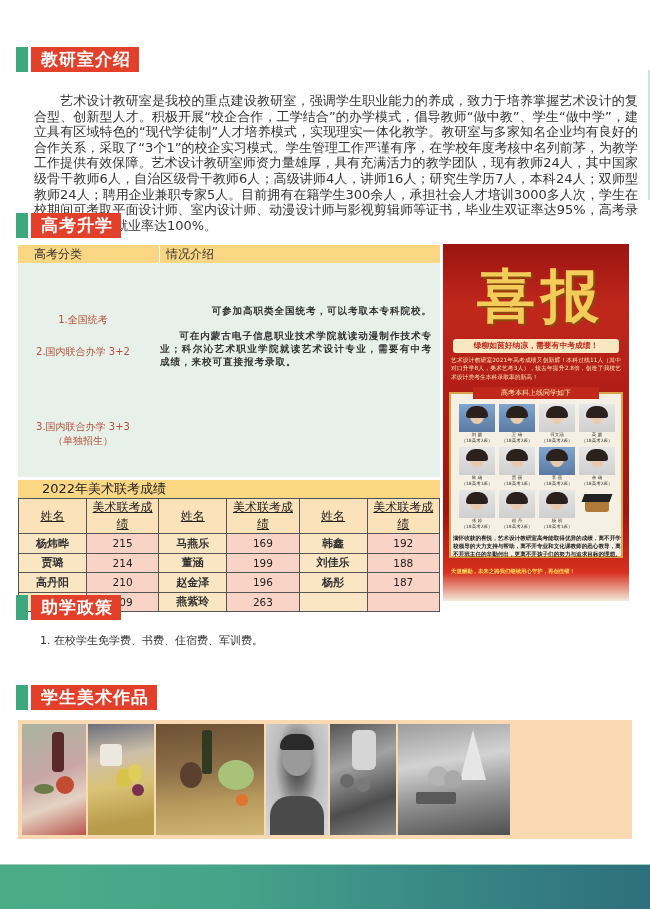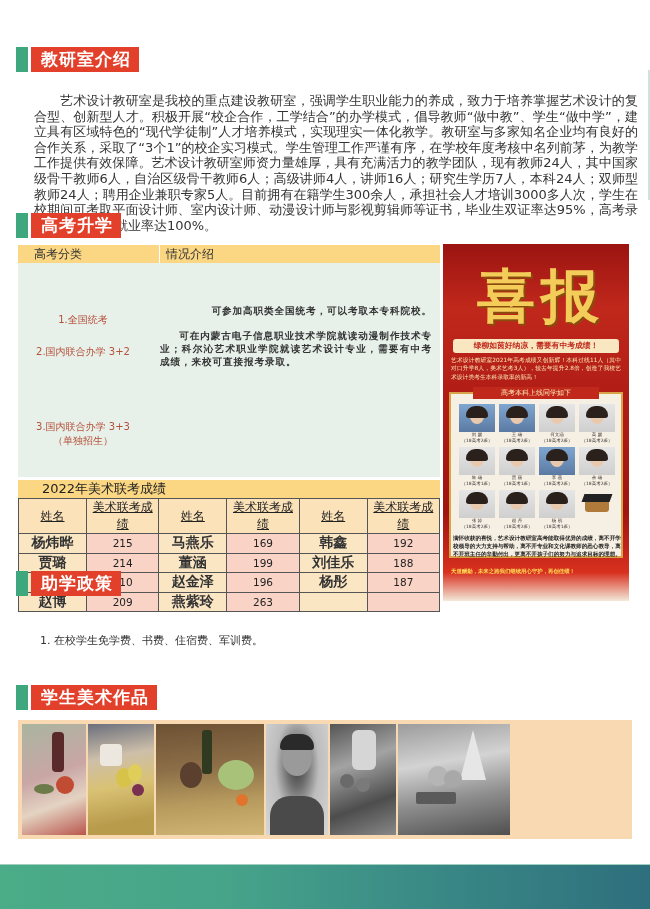--- a/index.html
+++ b/index.html
@@ -22,21 +22,21 @@
   .gk-body { background: #e7f1ea; height: 214px; position: relative; }
   .gk-cat { position: absolute; left: 0; width: 130px; font-size: 10px; color: #b5513a; text-align: center; line-height: 14px; }
   .gk-desc { position: absolute; left: 142px; width: 272px; font-size: 9.6px; color: #333; line-height: 13px; letter-spacing: 0.9px; text-align: justify; font-weight: bold; }
   .gk-desc.ind { text-indent: 2em; font-family: Liberation Serif, serif; }
 
   
   .score-title { position: absolute; left: 18px; top: 480px; width: 422px; height: 18px; background: #fbd783; font-size: 13px; line-height: 18px; padding-left: 24px; color: #222; }
   .score { position: absolute; left: 18px; top: 498px; width: 422px; border-collapse: collapse; font-size: 10.5px; }
   .score td, .score th { border: 1px solid #555; text-align: center; height: 19.5px; font-weight: normal; }
   .score th { background: #fbe2b9; font-size: 12px; text-decoration: underline; color: #222; }
-  .score td.nm { background: #fbe6c4; width: 76px; font-size: 14px; font-weight: bold; color: #333; }
+  .score td.nm { background: #fbe6c4; width: 76px; font-size: 11px; font-weight: bold; color: #333; }
   .score td.sc { background: #f9d4c6; width: 80px; color: #222; }
 
   
   .poster { position: absolute; left: 443px; top: 244px; width: 186px; height: 357px; background: linear-gradient(180deg, #9b1410 0%, #c1281c 18%, #b21e16 40%, #a0140f 75%, #d8301f 92%, #f3e9d9 100%); overflow: hidden; }
   .poster .xibao { position: absolute; left: 0; top: 14px; width: 196px; text-align: center; font-size: 58px; font-weight: bold; color: #f4cc5a; font-family: "DejaVu Serif", serif; letter-spacing: 6px; text-shadow: 2px 2px 0 #8a4c0c; }
   .poster .ribbon { position: absolute; left: 10px; top: 95px; width: 166px; height: 14px; background: #f8e7c0; border-radius: 3px; color: #c1281c; font-size: 7.8px; font-weight: bold; text-align: center; line-height: 14px; }
   .poster .blurb { position: absolute; left: 8px; top: 112px; width: 170px; color: #fbe7b4; font-size: 5.8px; line-height: 8.4px; text-align: justify; }
   .poster .photo-frame { position: absolute; left: 6px; top: 148px; width: 174px; height: 166px; background: #f6efe3; border: 2px solid #d8a34a; }
   .poster .photo-title { position: absolute; left: 30px; top: 143px; width: 126px; height: 12px; background: #c1281c; color: #fbe7b4; font-size: 7px; text-align: center; line-height: 12px; }
   .ph-grid { position: absolute; left: 8px; top: 10px; width: 160px; display: grid; grid-template-columns: repeat(4, 36px); column-gap: 4px; row-gap: 3px; }
@@ -211,21 +211,21 @@
       <div class="ph">
           <div class="img cap"></div>
         </div>
     </div>
   </div>
   <div class="photo-title">高考本科上线同学如下</div>
   <div class="footer-text">满怀收获的喜悦，艺术设计教研室高考能取得优异的成绩，离不开学校领导的大力支持与帮助，离不开专业和文化课教师的悉心教导，离不开班主任的辛勤付出，更离不开孩子们的努力与追求目标的理想。</div>
   <div class="footer-red">天道酬勤，未来之路我们继续用心守护，再创佳绩！</div>
 </div>
 
-<div class="sec-head" style="top:571px;">
+<div class="sec-head" style="top:595px;">
   <div class="bar"></div>
   <div class="lbl">助学政策</div>
 </div>
 <div class="aid">
   <div>1. 在校学生免学费、书费、住宿费、军训费。</div>
 </div>
 
 <div class="sec-head" style="top:685px;">
   <div class="bar"></div>
   <div class="lbl">学生美术作品</div>

